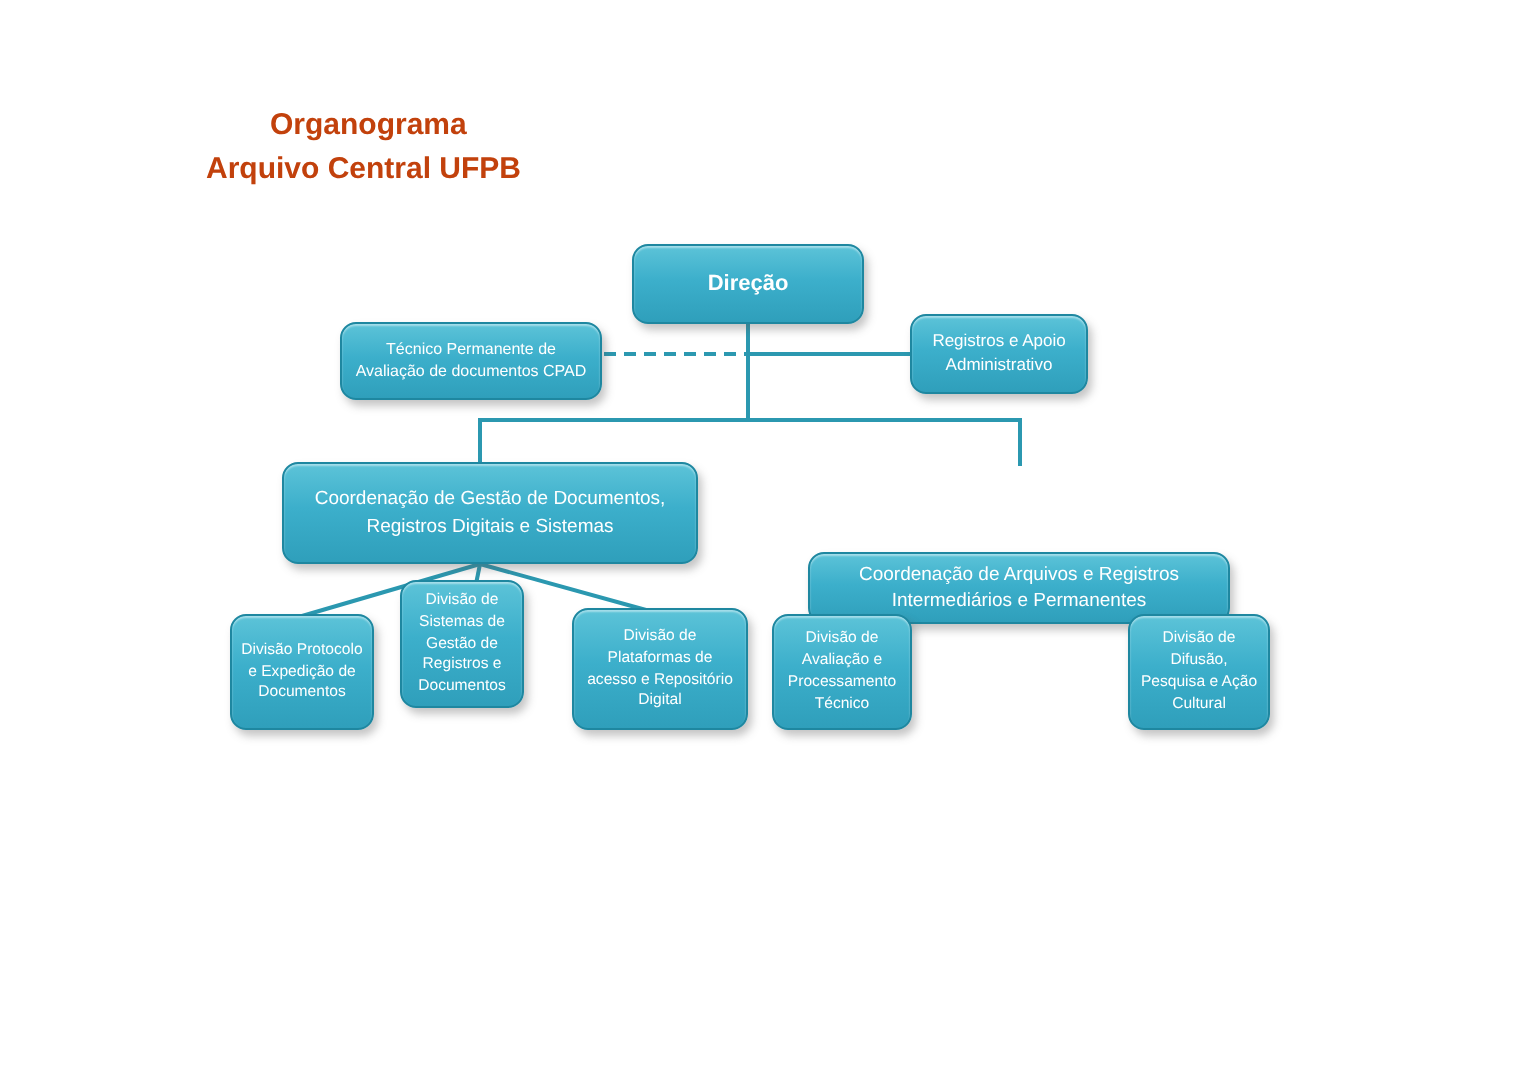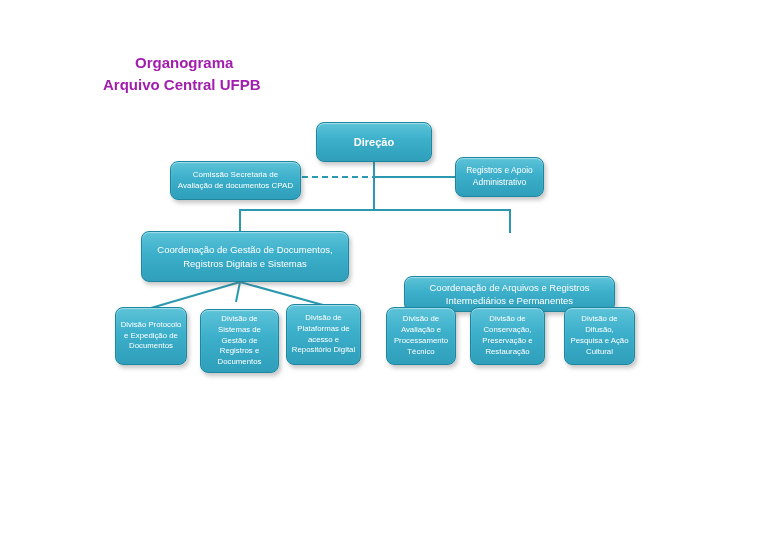--- a/index.html
+++ b/index.html
@@ -16,21 +16,21 @@
     overflow: hidden;
   }
   #connector-layer {
     position: absolute;
     left: 0; top: 0;
     width: 768px; height: 543px;
     z-index: 0;
   }
   .page-title {
     position: absolute;
-    color: #a21caf;
+    color: #c2410c;
     font-weight: bold;
     font-size: 15px;
     line-height: 1.45;
     z-index: 2;
     white-space: nowrap;
   }
   .box {
     position: absolute;
     z-index: 1;
     box-sizing: border-box;
@@ -75,52 +75,49 @@
   </svg>
 
   <div class="page-title" style="left:135px; top:52px;">Organograma</div>
   <div class="page-title" style="left:103px; top:74px;">Arquivo Central UFPB</div>
 
   <div class="box box-direcao" style="left:316px; top:122px; width:116px; height:40px;">
     <span class="lbl">Direção</span>
   </div>
 
   <div class="box box-cpad" style="left:170px; top:161px; width:131px; height:39px;">
-    <span class="lbl">Comissão Secretaria de Avaliação de documentos CPAD</span>
+    <span class="lbl">Técnico Permanente de Avaliação de documentos CPAD</span>
   </div>
 
   <div class="box box-secretaria" style="left:455px; top:157px; width:89px; height:40px;">
     <span class="lbl">Registros e Apoio Administrativo</span>
   </div>
 
   <div class="box box-coord" style="left:141px; top:231px; width:208px; height:51px;">
     <span class="lbl">Coordenação de Gestão de Documentos, Registros Digitais e Sistemas</span>
   </div>
 
   <div class="box box-coord" style="left:404px; top:232px; width:211px; height:36px;margin-top:44px;">
     <span class="lbl">Coordenação de Arquivos e Registros Intermediários e Permanentes</span>
   </div>
 
   <div class="box box-div" style="left:115px; top:307px; width:72px; height:58px;">
     <span class="lbl">Divisão Protocolo e Expedição de Documentos</span>
   </div>
 
-  <div class="box box-div" style="left:200px; top:309px; width:79px; height:64px;">
+  <div class="box box-div" style="left:200px; top:290px; width:62px; height:64px;">
     <span class="lbl">Divisão de Sistemas de Gestão de Registros e Documentos</span>
   </div>
 
-  <div class="box box-div" style="left:286px; top:304px; width:75px; height:61px;">
+  <div class="box box-div" style="left:286px; top:304px; width:88px; height:61px;">
     <span class="lbl">Divisão de Plataformas de acesso e Repositório Digital</span>
   </div>
 
   <div class="box box-div" style="left:386px; top:307px; width:70px; height:58px;">
     <span class="lbl">Divisão de Avaliação e Processamento Técnico</span>
   </div>
 
-  <div class="box box-div" style="left:470px; top:307px; width:75px; height:58px;">
-    <span class="lbl">Divisão de Conservação, Preservação e Restauração</span>
-  </div>
 
   <div class="box box-div" style="left:564px; top:307px; width:71px; height:58px;">
     <span class="lbl">Divisão de Difusão, Pesquisa e Ação Cultural</span>
   </div>
 
 </div>
 
 </body></html>

